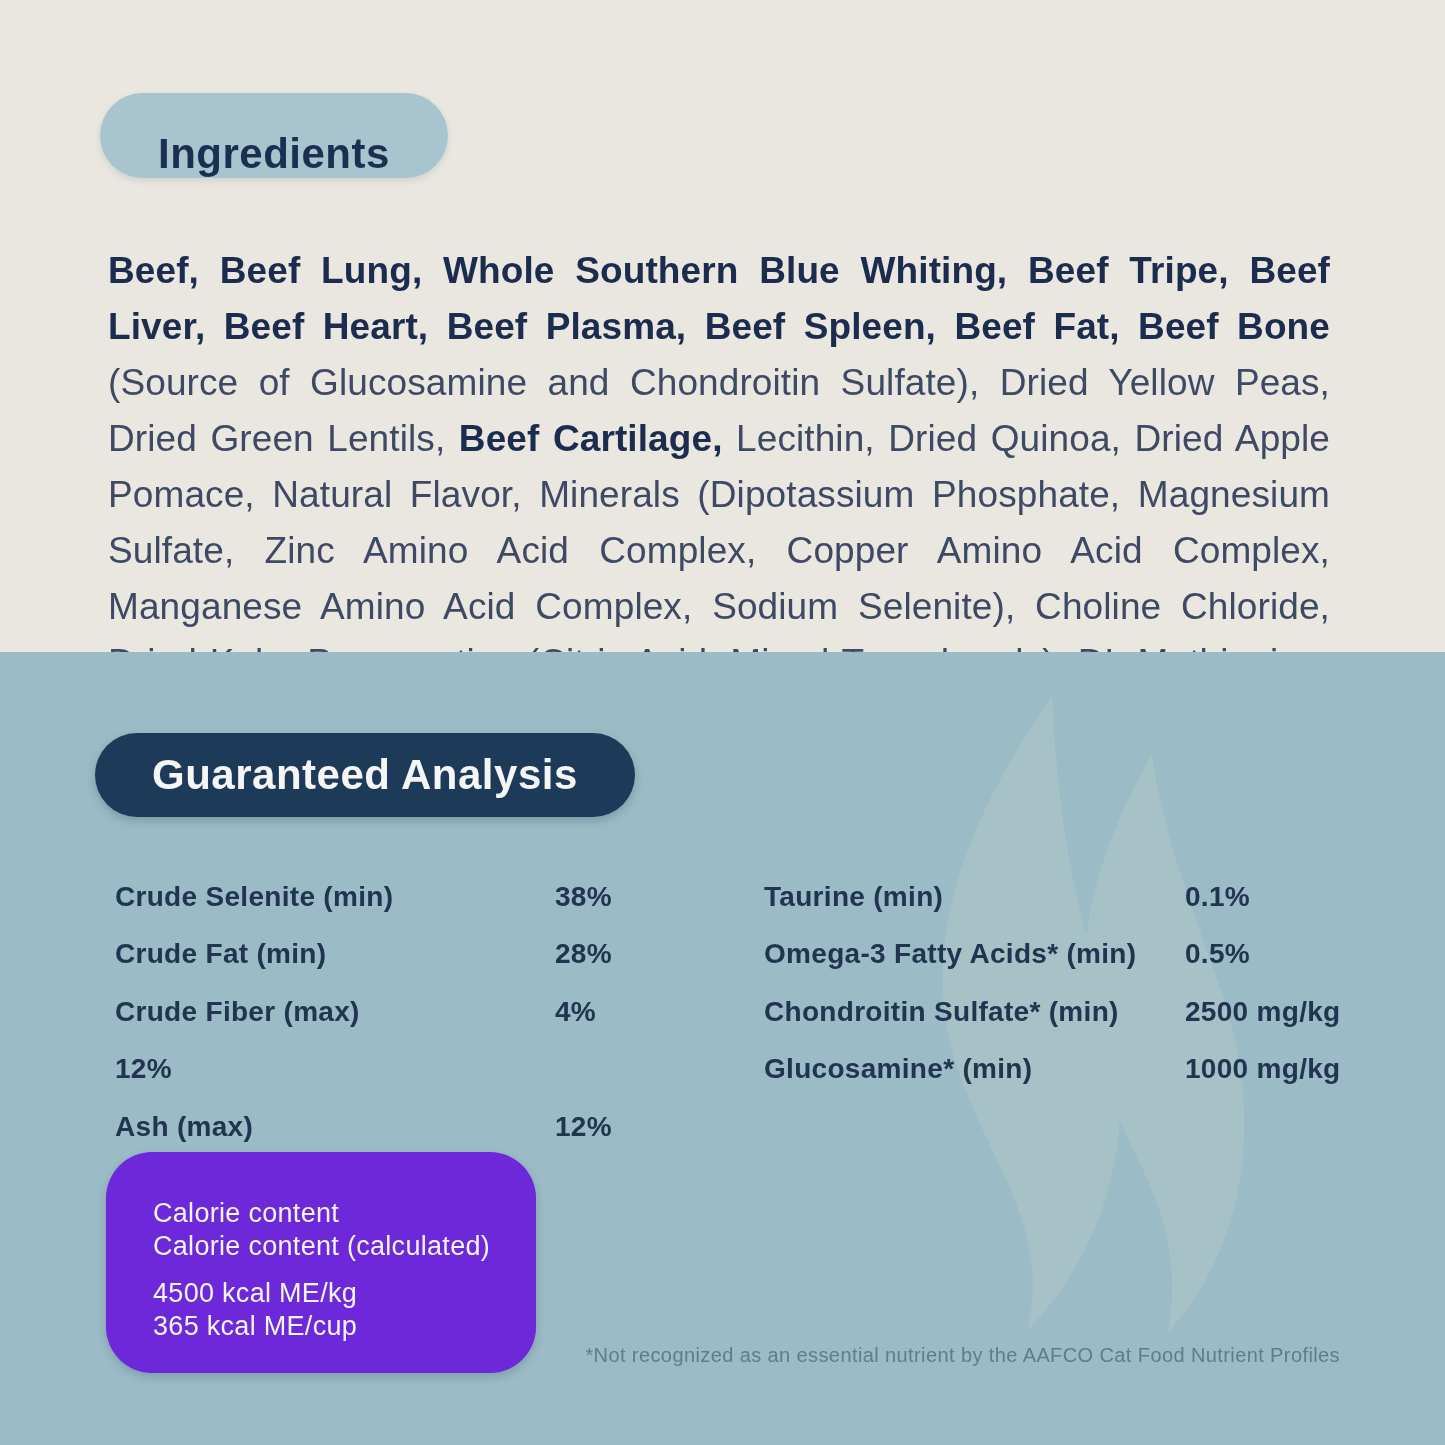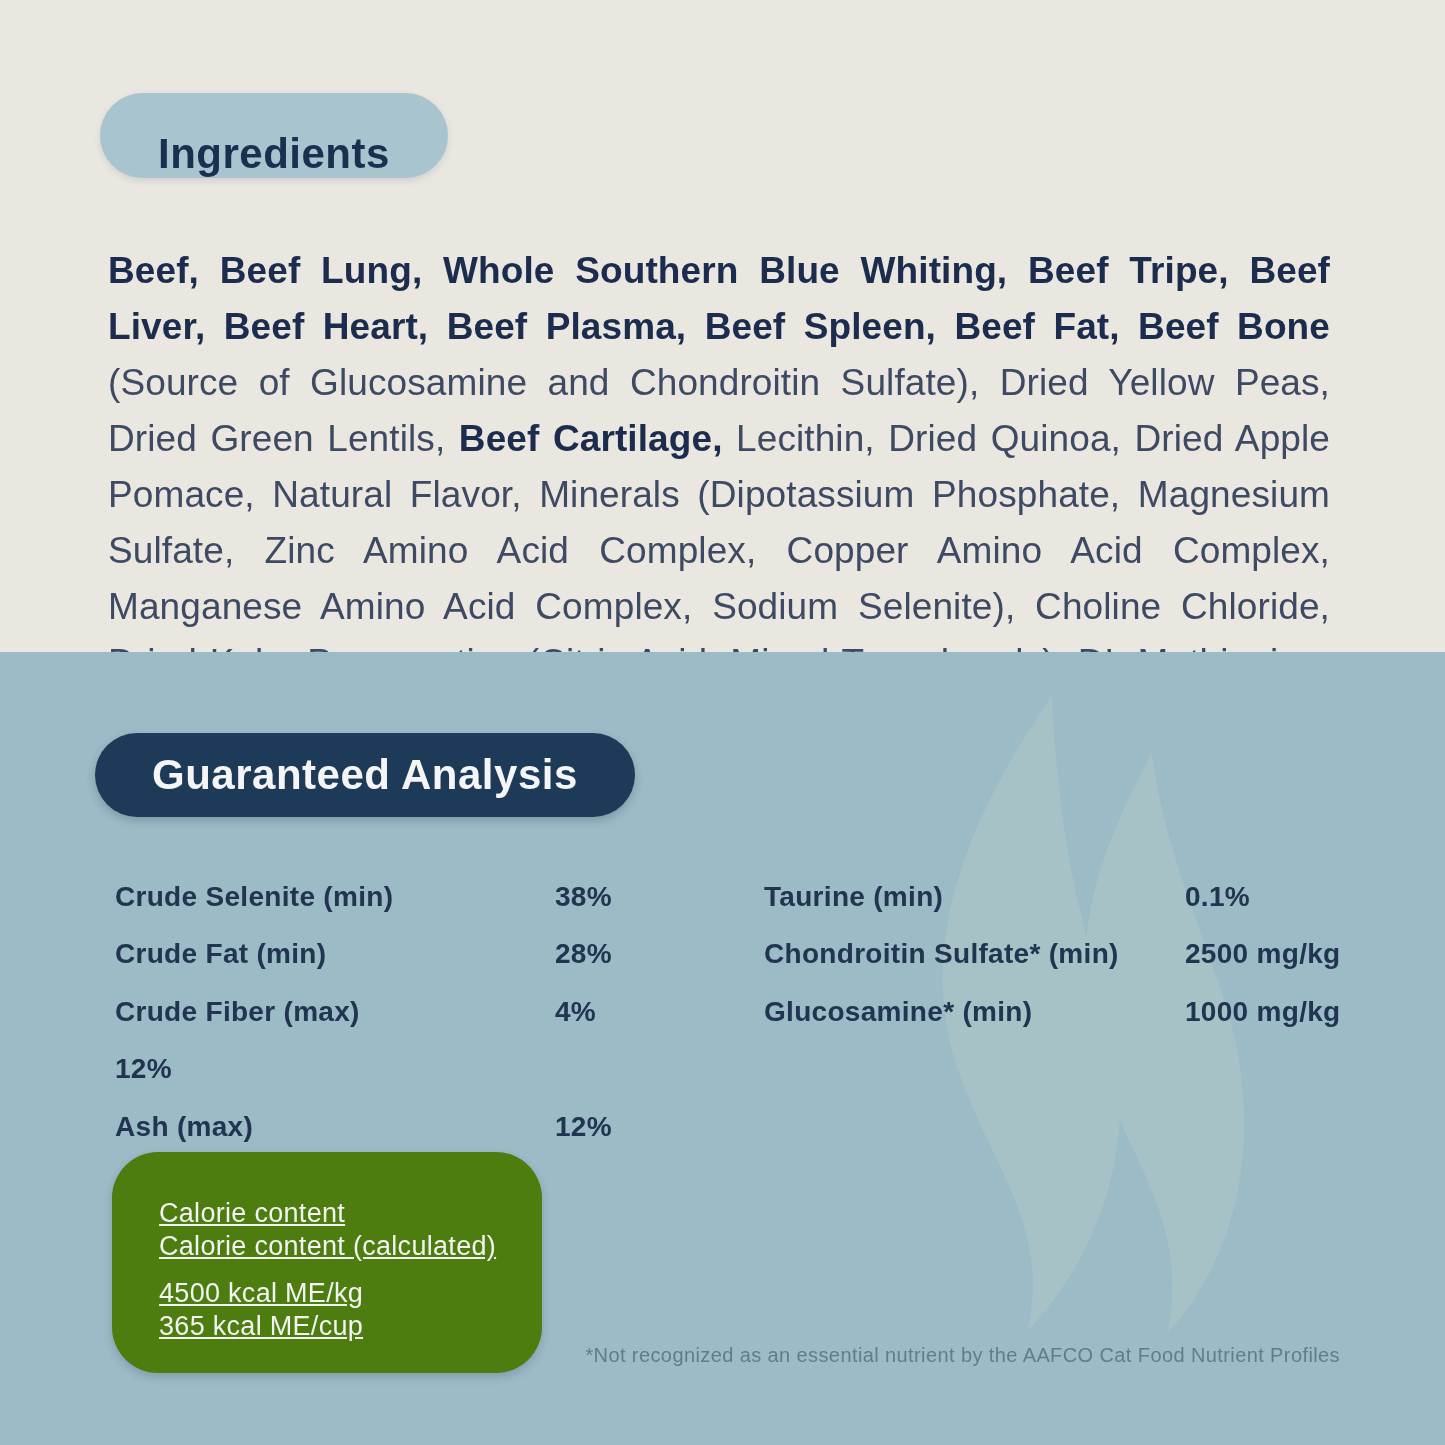--- a/index.html
+++ b/index.html
@@ -50,26 +50,25 @@
   .col-left{left:115px;width:565px;}
   .col-right{left:764px;width:600px;}
   .a-row{
     height:57.5px;display:flex;align-items:center;
     font-size:28px;font-weight:700;color:#213450;letter-spacing:0.3px;
   }
   .col-left .a-label{width:440px;}
   .col-right .a-label{width:421px;}
   .a-value{flex:1;}
   .calorie-box{
-    position:absolute;left:112px;top:500px;width:430px;height:221px;
-    background:#4d7c0f;border-radius:46px;
+    position:absolute;left:106px;top:500px;width:430px;height:221px;
+    background:#6d28d9;border-radius:46px;
     color:#F3F4F3;
     padding:45px 0 0 47px;box-sizing:border-box;
     box-shadow:0 4px 8px rgba(40,60,80,0.22);
-    text-decoration:underline;
   }
   .cal-line{font-size:27px;line-height:33px;letter-spacing:0.3px;}
   .cal-gap{height:14px;}
   .footnote{
     position:absolute;right:105px;top:692px;
     font-size:20px;color:#5E7E8D;letter-spacing:0.4px;
   }
 </style>
 </head>
 <body>
@@ -119,20 +118,24 @@
         <span class="a-value">12%</span>
       </div>
     </div>
 
     <div class="col col-right">
       <div class="a-row">
         <span class="a-label">Taurine (min)</span>
         <span class="a-value">0.1%</span>
       </div>
       <div class="a-row">
+        <span class="a-label">Omega-3 Fatty Acids* (min)</span>
+        <span class="a-value">0.5%</span>
+      </div>
+      <div class="a-row">
         <span class="a-label">Chondroitin Sulfate* (min)</span>
         <span class="a-value">2500 mg/kg</span>
       </div>
       <div class="a-row">
         <span class="a-label">Glucosamine* (min)</span>
         <span class="a-value">1000 mg/kg</span>
       </div>
     </div>
 
     <div class="calorie-box">

